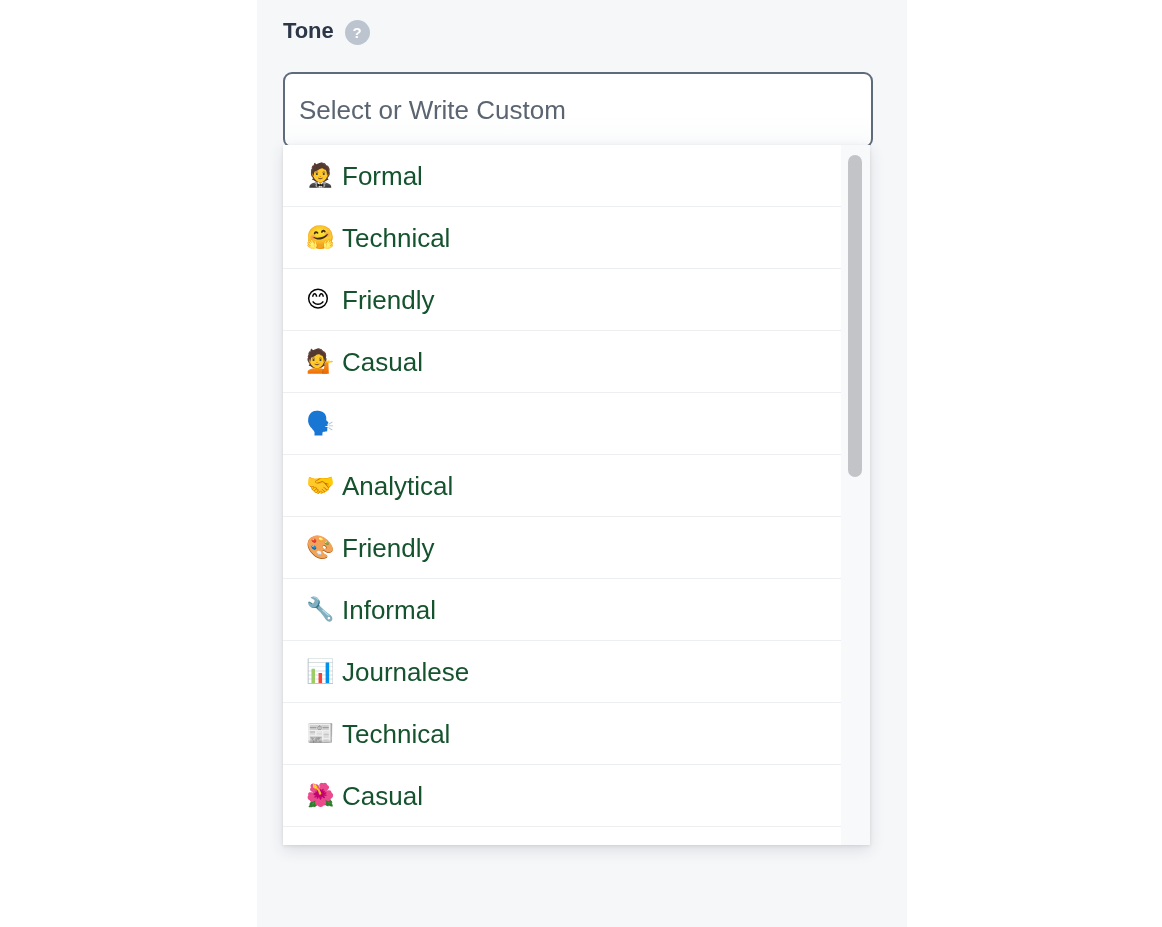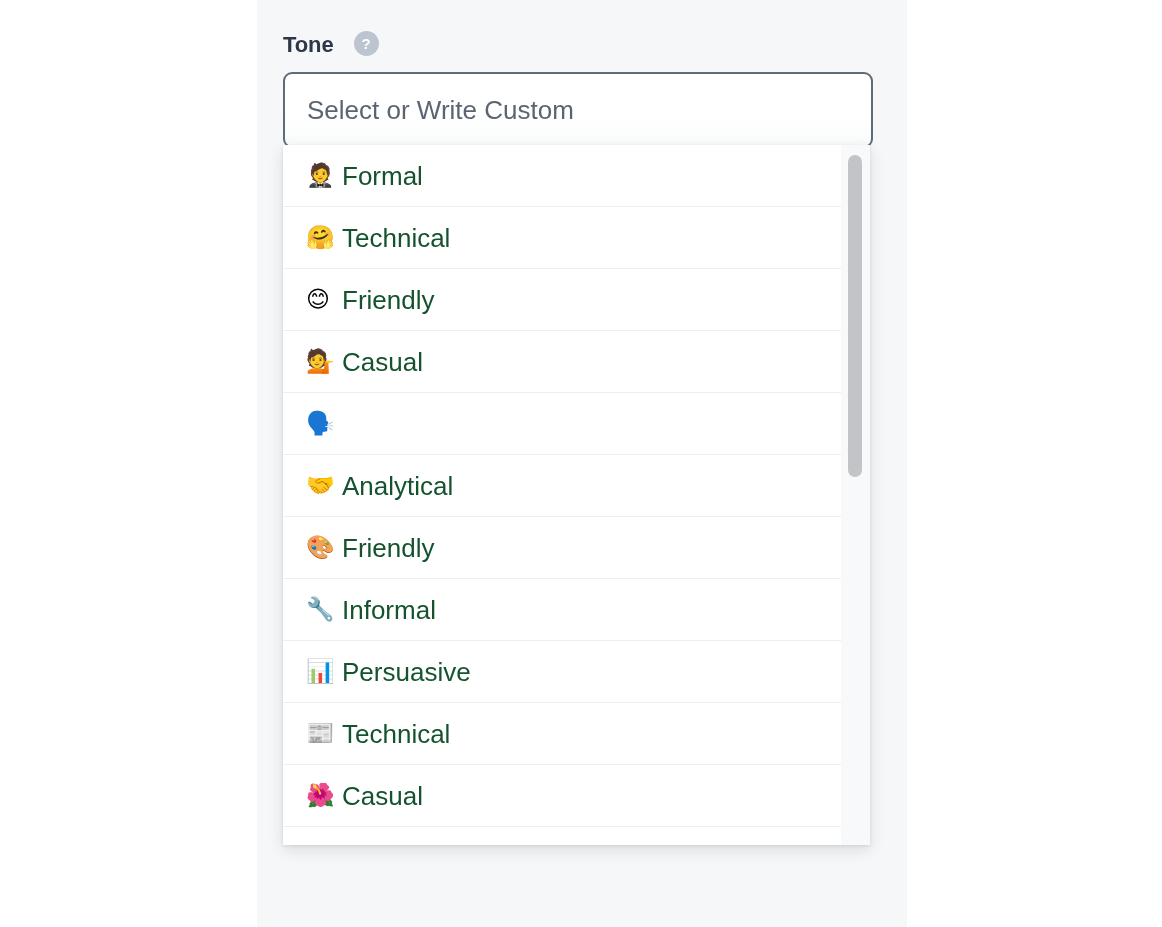--- a/index.html
+++ b/index.html
@@ -35,22 +35,22 @@
   
   #field-group {
     position: absolute;
     left: 283px;
     top: 20px;
     width: 592px;
   }
 
   .label-row {
     display: flex;
-    align-items: flex-end;
-    gap: 20px;
+    align-items: flex-start;
+    gap: 11px;
     height: 36px;
   }
   .field-label {
     font-size: 22px;
     font-weight: bold;
     color: #2d3748;
     letter-spacing: -0.1px;
     line-height: 1;
   }
   .help-icon {
@@ -75,21 +75,21 @@
     left: 0px;
     top: 52px;
     width: 590px;
     height: 76px;
     box-sizing: border-box;
     border: 2px solid #5f6b7a;
     border-radius: 9px;
     background: linear-gradient(#ffffff 0%, #ffffff 55%, #fafbfc 100%);
     display: flex;
     align-items: center;
-    padding-left: 22px;
+    padding-left: 14px;
     font-size: 26px;
     color: #5b6572;
     cursor: text;
     overflow: hidden;
   }
   .combo-input .placeholder {
     color: #5b6572;
     font-size: 26px;
     line-height: 1;
   }
@@ -220,21 +220,21 @@
         <span class="option-label">Friendly</span>
       </div>
 
       <div class="option-row">
         <span class="option-emoji">🔧</span>
         <span class="option-label">Informal</span>
       </div>
 
       <div class="option-row">
         <span class="option-emoji">📊</span>
-        <span class="option-label">Persuasive</span>
+        <span class="option-label">Journalese</span>
       </div>
 
       <div class="option-row">
         <span class="option-emoji">📰</span>
         <span class="option-label">Technical</span>
       </div>
 
       <div class="option-row">
         <span class="option-emoji">🌺</span>
         <span class="option-label">Casual</span>

